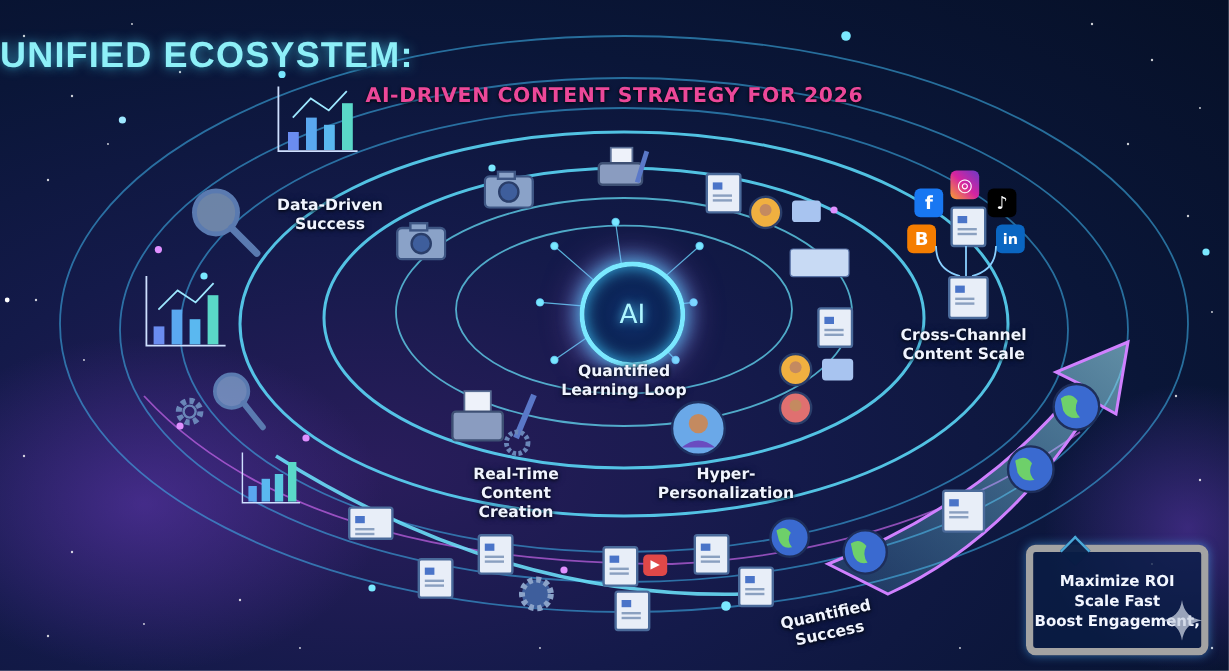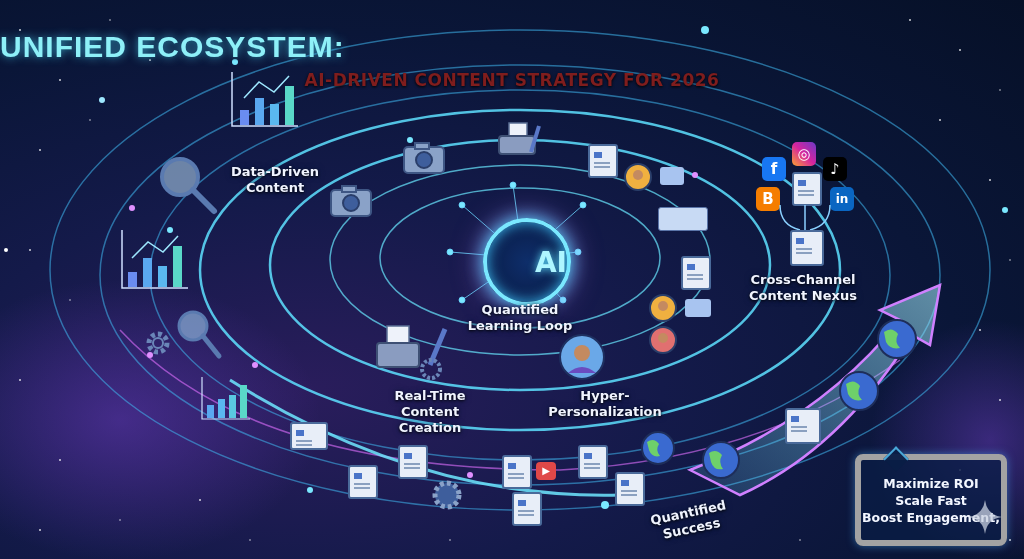--- a/index.html
+++ b/index.html
@@ -11,34 +11,34 @@
   .stars { position:absolute; inset:0; }
   .title {
     position:absolute; left:0; width:1024px; text-align:left;
     top:30px; font-family:Liberation Sans, sans-serif; font-weight:bold;
     font-size:30px; letter-spacing:1px; color:#8ef0f8;
     text-shadow:0 0 10px rgba(80,220,255,0.7), 0 2px 2px #0a2040;
   }
   .subtitle {
     position:absolute; left:0; width:1024px; text-align:center;
     top:70px; font-family:"DejaVu Sans", sans-serif; font-weight:bold;
-    font-size:17px; letter-spacing:0.5px; color:#7f1d1d;
+    font-size:17px; letter-spacing:0.5px; color:#ec4899;
     text-shadow:0 1px 3px #000;
   }
   .label {
     position:absolute; color:#f0f4ff; font-weight:bold; font-size:13px;
     line-height:16px; text-align:center; text-shadow:0 1px 3px #000, 0 0 6px #0b1a40;
     font-family:"DejaVu Sans", sans-serif;
   }
   .ai-core {
     position:absolute; left:483px; top:218px; width:80px; height:80px; border-radius:50%;
     border:4px solid #7ae8ff; box-shadow:0 0 18px #4fd6ff, 0 0 30px rgba(200,120,255,0.6), inset 0 0 14px #3ab8f0;
     background:radial-gradient(circle, #0e2e6a 0%, #0a1c48 80%);
-    display:flex; align-items:center; justify-content:flex-end;
-    color:#aef6ff; font-weight:bold; font-size:28px; font-family:"DejaVu Sans", sans-serif;
+    display:flex; align-items:center; justify-content:center;
+    color:#aef6ff; font-weight:normal; font-size:22px; font-family:"DejaVu Sans", sans-serif;
     text-shadow:0 0 8px #5ee0ff;
   }
   .roi-box {
     position:absolute; left:855px; top:454px; width:140px; height:80px;
     border:6px solid #a3a3a3; border-radius:8px; background:rgba(10,30,70,0.75);
     box-shadow:0 0 8px rgba(80,180,255,0.5);
     color:#f2f6ff; font-weight:bold; font-size:12.5px; line-height:17px; text-align:center;
     display:flex; align-items:center; justify-content:center; font-family:"DejaVu Sans", sans-serif;
   }
   .roi-box:before {
@@ -178,21 +178,21 @@
   <rect x="40" y="34" width="9" height="21" fill="#5ab8f0"></rect>
     <rect x="55" y="16" width="9" height="39" fill="#5ad8c8"></rect>
   <polyline points="14,28 29,12 44,22 59,6" fill="none" stroke="#9ee8ff" stroke-width="1.5"></polyline>
 </svg>
 <svg class="icon" style="left:158px;top:155px" width="62" height="62">
   <circle cx="22" cy="22" r="18" fill="#b8dcf8" fill-opacity="0.55" stroke="#5a7ab0" stroke-width="4"></circle>
   <line x1="35" y1="35" x2="56" y2="56" stroke="#5a7ab0" stroke-width="6" stroke-linecap="round"></line>
 </svg>
 <div class="label" style="left:230px;top:164px;width:90px;text-align:center;">
   <div>Data-Driven</div>
-  <div>Content</div>
+  <div>Success</div>
 
 </div>
 <svg class="icon" style="left:120px;top:228px" width="70" height="62">
   <polyline points="2,2 2,60 68,60" fill="none" stroke="#cfe0ff" stroke-width="1.5"></polyline>
   <rect x="8" y="44" width="9" height="15" fill="#6a8cf0"></rect>
     <rect x="23" y="30" width="9" height="29" fill="#5aa8f0"></rect>
   <rect x="38" y="38" width="9" height="21" fill="#5ab8f0"></rect>
     <rect x="53" y="18" width="9" height="41" fill="#5ad8c8"></rect>
   <polyline points="12,30 28,14 43,24 58,8" fill="none" stroke="#9ee8ff" stroke-width="1.5"></polyline>
 </svg>
@@ -284,21 +284,21 @@
 <div class="social" style="left:823px;top:157px;background:#000;">♪</div>
 <div class="social" style="left:756px;top:187px;background:#f57d00;">B</div>
 <div class="social" style="left:830px;top:187px;background:#0a66c2;font-size:12px;">in</div>
 <div class="doc" style="left:792px;top:172px"></div>
 <svg class="icon" style="left:770px;top:205px" width="70" height="30">
   <path d="M10 0 Q 10 20 30 25 M35 0 L35 25 M60 0 Q 60 20 40 25" fill="none" stroke="#8ad0ff" stroke-width="1.5"></path>
 </svg>
 <div class="doc" style="left:790px;top:230px;width:30px;height:32px"></div>
 <div class="label" style="left:748px;top:272px;width:110px;">
   <div>Cross-Channel</div>
-  <div>Content Nexus</div>
+  <div>Content Scale</div>
 </div>
 
 <svg class="icon" style="left:876px;top:318px" width="42" height="42">
     <circle cx="21" cy="21" r="19" fill="#3a6ad0" stroke="#1e2e5a" stroke-width="2"></circle>
     <path d="M8 14 Q16 8 22 16 Q18 24 24 30 Q14 32 10 24 Z" fill="#6ed06a"></path>
   </svg>
 <svg class="icon" style="left:838px;top:370px" width="42" height="42">
     <circle cx="21" cy="21" r="19" fill="#3a6ad0" stroke="#1e2e5a" stroke-width="2"></circle>
     <path d="M8 14 Q16 8 22 16 Q18 24 24 30 Q14 32 10 24 Z" fill="#6ed06a"></path>
   </svg>

